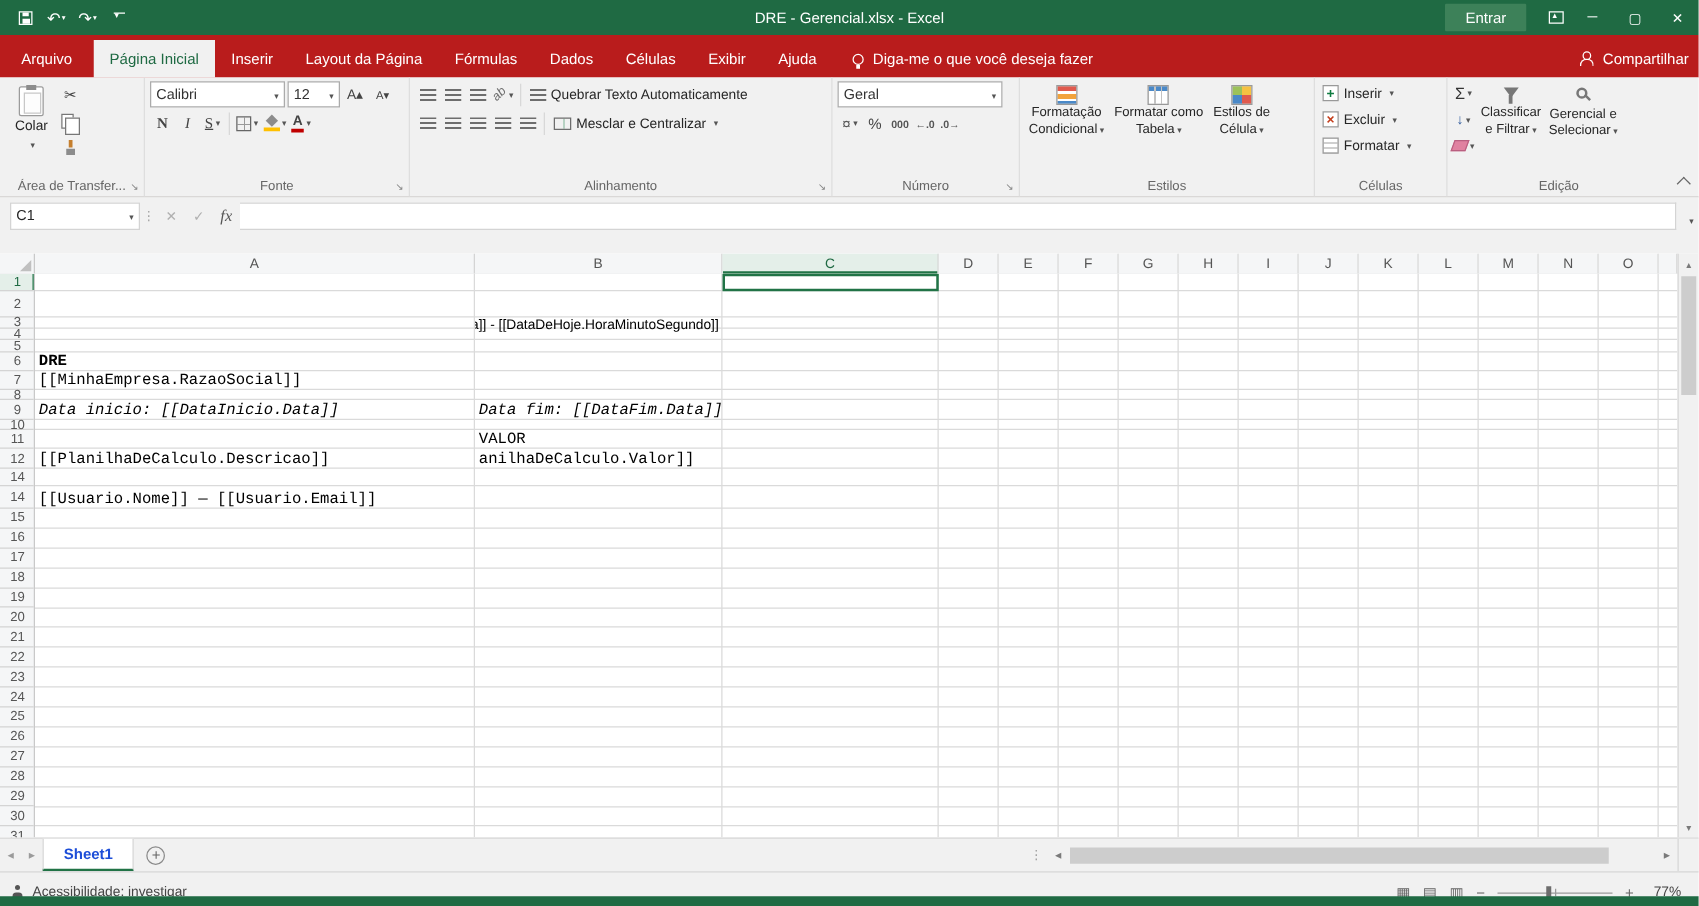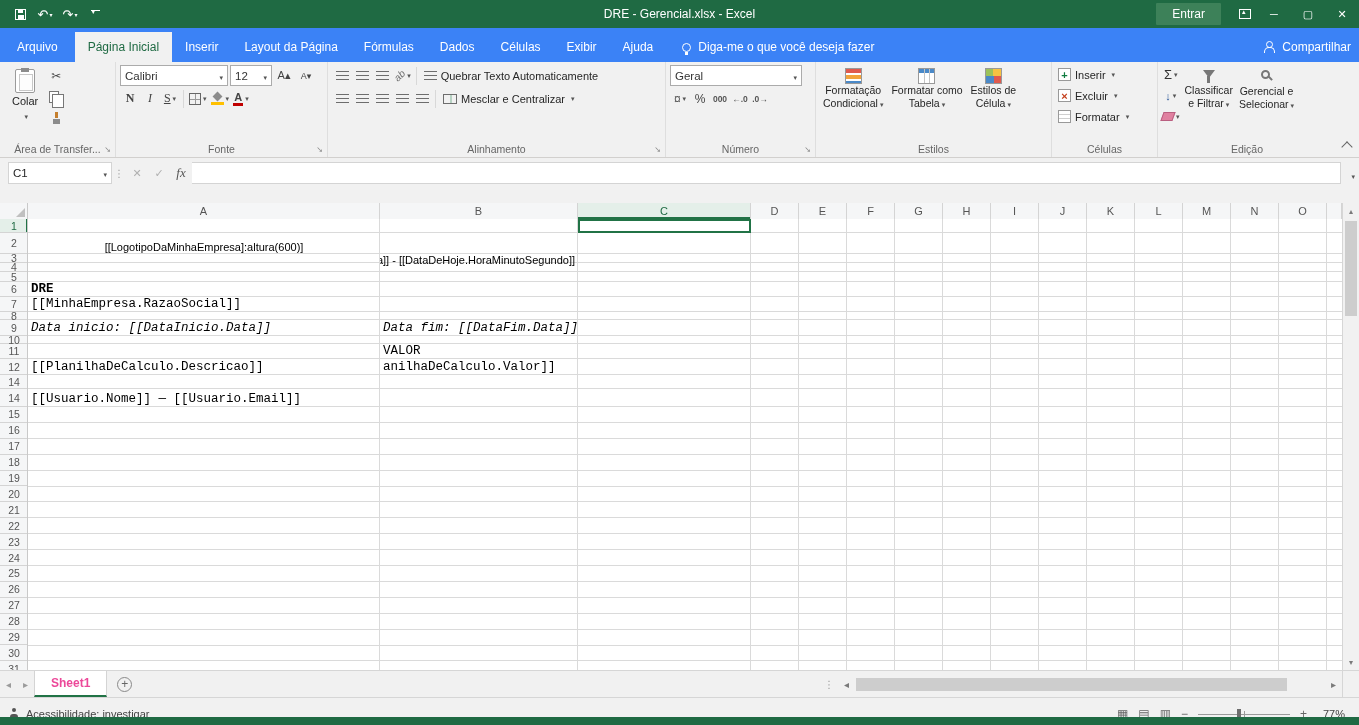--- a/index.html
+++ b/index.html
@@ -17,21 +17,21 @@
 .i-custom{width:9px;height:8px;border-top:1px solid #fff;position:relative}
 .i-custom::after{content:"▾";position:absolute;left:1px;top:-3px;font-size:7px;color:#fff}
 #win-title{position:absolute;left:0;right:0;text-align:center;font-size:12px;color:#fff;pointer-events:none}
 .tbright{margin-left:auto;display:flex;align-items:center;height:100%;z-index:2}
 #signin{background:#3d8159;color:#fff;padding:4px 16px;margin-right:12px;font-size:12px;border-radius:1px}
 .i-rdo{width:12px;height:10px;border:1px solid #fff;position:relative}
 .i-rdo::after{content:"▴";position:absolute;left:2px;top:-2px;font-size:7px;color:#fff}
 .wbtn{width:34px;height:100%;display:inline-flex;align-items:center;justify-content:center;font-size:11px;color:#fff}
 
 
-#tabrow{position:absolute;top:28px;left:0;right:0;height:34px;background:#3b82f6;display:flex;align-items:flex-end;color:#fff}
+#tabrow{position:absolute;top:28px;left:0;right:0;height:34px;background:#b91c1c;display:flex;align-items:flex-end;color:#fff}
 #rtabs{display:flex;align-items:flex-end;height:100%}
 .rtab{height:30px;display:flex;align-items:center;padding:0 13px;font-size:12px;white-space:nowrap}
 .rtab.file{padding:0 17px}
 .rtab.active{background:#f1f1f1;color:#1f6a43}
 #tellme{display:flex;align-items:center;gap:7px;height:30px;margin-left:16px;font-size:12px}
 .i-bulb{width:9px;height:9px;border:1px solid #fff;border-radius:50%;position:relative}
 .i-bulb::after{content:"";position:absolute;left:2px;bottom:-4px;width:3px;height:3px;background:#fff}
 #share{margin-left:auto;display:flex;align-items:center;gap:7px;height:30px;padding-right:8px;font-size:12px}
 .i-person{width:12px;height:12px;position:relative}
 .i-person::before{content:"";position:absolute;left:3px;top:0;width:5px;height:5px;border:1px solid #fff;border-radius:50%}
@@ -130,21 +130,21 @@
 .vsarr{position:absolute;left:0;width:16px;height:16px;display:flex;align-items:center;justify-content:center;color:#7a7a7a;font-size:8px}
 .vsarr.up{top:0}
 .vsarr.down{bottom:0}
 #vsthumb{position:absolute;left:2px;top:18px;width:12px;height:95px;background:#cdcdcd}
 
 
 #sheetbar{position:absolute;top:670px;left:0;right:0;height:27px;background:#f1f1f1;border-top:1px solid #d6d6d6;display:flex;align-items:center}
 .snav{width:17px;height:100%;display:inline-flex;align-items:center;justify-content:center;color:#9b9b9b;font-size:10px}
 #sheet-tabs{display:flex;height:100%}
 .stab{height:100%;display:flex;align-items:center;padding:0 16px;font-size:12px;background:#f1f1f1;color:#444;border-right:1px solid #d4d4d4}
-.stab.active{background:#fff;color:#ec4899;font-weight:bold;border-left:1px solid #d4d4d4;border-bottom:2px solid #217346}
+.stab.active{background:#fff;color:#1d4ed8;font-weight:bold;border-left:1px solid #d4d4d4;border-bottom:2px solid #217346}
 #addsheet{width:15px;height:15px;border:1px solid #8a8a8a;border-radius:50%;display:inline-flex;align-items:center;justify-content:center;color:#666;font-size:12px;line-height:13px;margin-left:10px}
 .spacer{flex:1}
 .hsplit{color:#9b9b9b;font-size:10px;padding:0 4px}
 .hsarr{width:17px;height:100%;display:inline-flex;align-items:center;justify-content:center;color:#7a7a7a;font-size:10px}
 #hstrack{width:468px;height:13px;background:#f1f1f1;position:relative;margin:0 1px}
 #hsthumb{position:absolute;left:0;top:0;height:13px;width:92%;background:#cdcdcd}
 #sbcorner{width:17px;height:100%;background:#f1f1f1;border-left:1px solid #d6d6d6}
 
 
 #statusbar{position:absolute;top:697px;left:0;right:0;height:20px;background:#f1f1f1;border-top:1px solid #d6d6d6;display:flex;align-items:center;padding:16px 8px;font-size:11px;color:#444}
@@ -524,23 +524,20 @@
       <div class="vline" style="left: 894px;"></div>
       <div class="vline" style="left: 942px;"></div>
       <div class="vline" style="left: 990px;"></div>
       <div class="vline" style="left: 1038px;"></div>
       <div class="vline" style="left: 1086px;"></div>
       <div class="vline" style="left: 1134px;"></div>
       <div class="vline" style="left: 1182px;"></div>
       <div class="vline" style="left: 1230px;"></div>
       <div class="vline" style="left: 1278px;"></div>
       <div class="vline" style="left: 1326px;"></div>
-      <div class="gcell sans ac" style="left: 28px; width: 352px; top: 14px; height: 21px;">
-        <span>[[LogotipoDaMinhaEmpresa]:altura(600)]</span>
-      </div>
       <div class="gcell sans ar" style="left: 380px; width: 198px; top: 35px; height: 13px;">
         <span>ata]] - [[DataDeHoje.HoraMinutoSegundo]]</span>
       </div>
       <div class="gcell mono b" style="left: 28px; width: 352px; top: 63px; height: 15px;">
         <span>DRE</span>
       </div>
       <div class="gcell mono it" style="left: 28px; width: 352px; top: 101px; height: 16px;">
         <span>Data inicio: [[DataInicio.Data]]</span>
       </div>
       <div class="gcell mono" style="left: 28px; width: 352px; top: 78px; height: 15px;">

